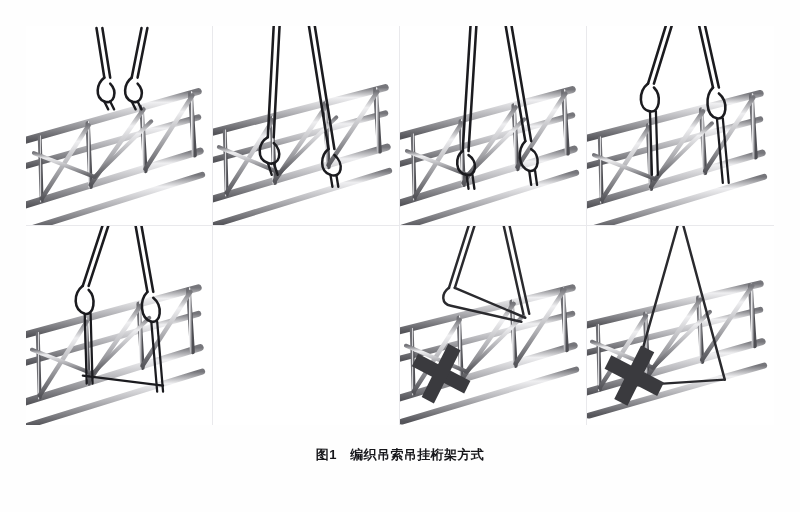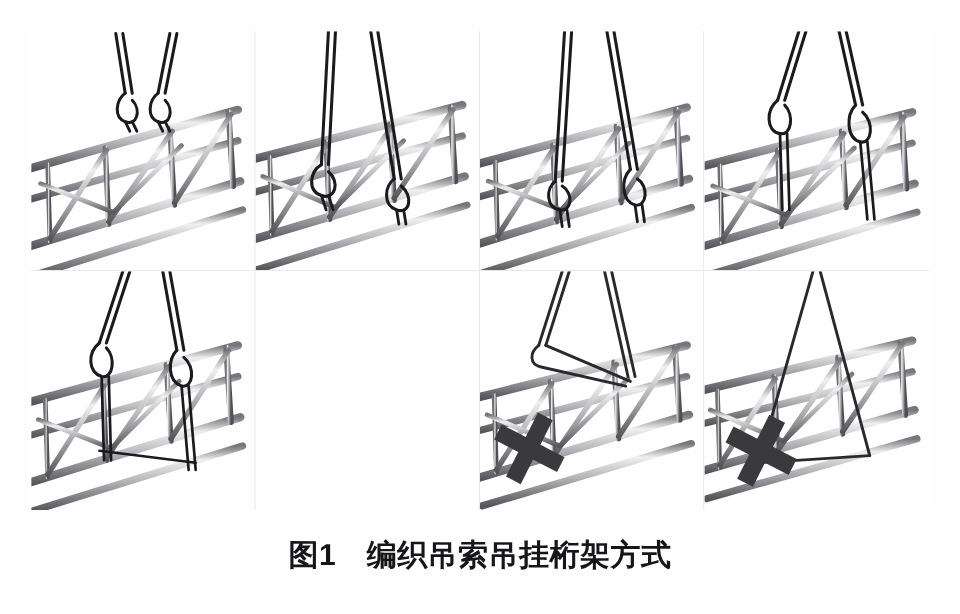--- a/index.html
+++ b/index.html
@@ -45,21 +45,21 @@
   .panel.row2 { border-bottom: none; }
   .panel svg { display: block; width: 100%; height: 100%; }
   .panel-blank { background: #ffffff; }
 
   #caption {
     position: absolute;
     left: 0;
     top: 446px;
     width: 800px;
     text-align: center;
-    font-size: 25px;
+    font-size: 13px;
     font-weight: bold;
     color: #16161a;
     letter-spacing: 0.4px;
     white-space: pre;
     font-family: "Liberation Sans", sans-serif;
   }
 </style>
 </head>
 <body>
 

